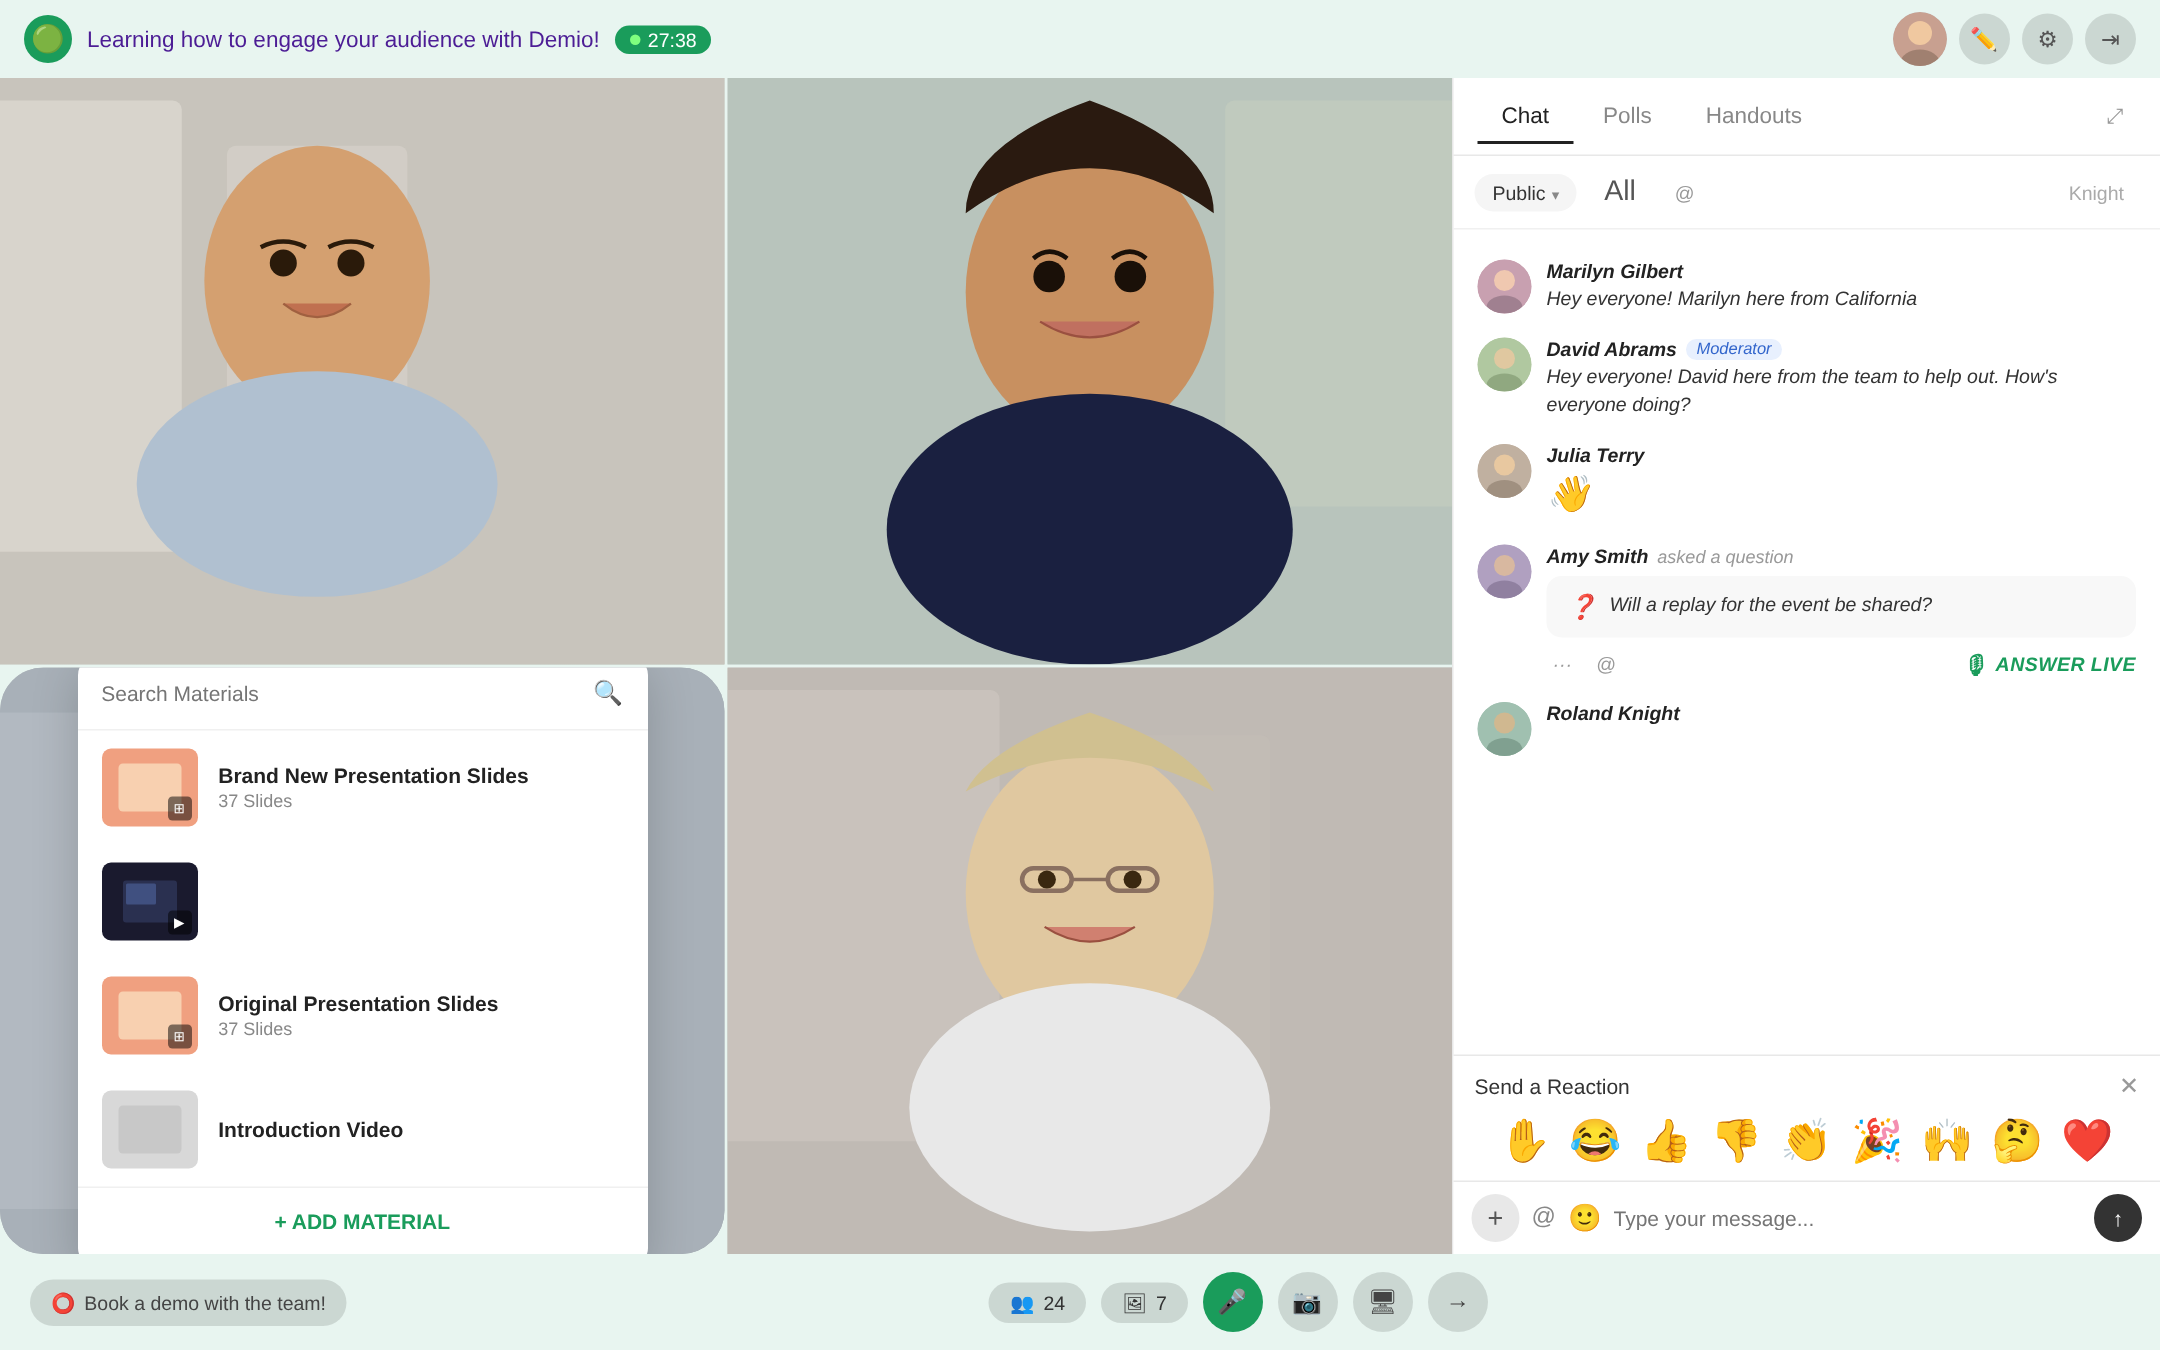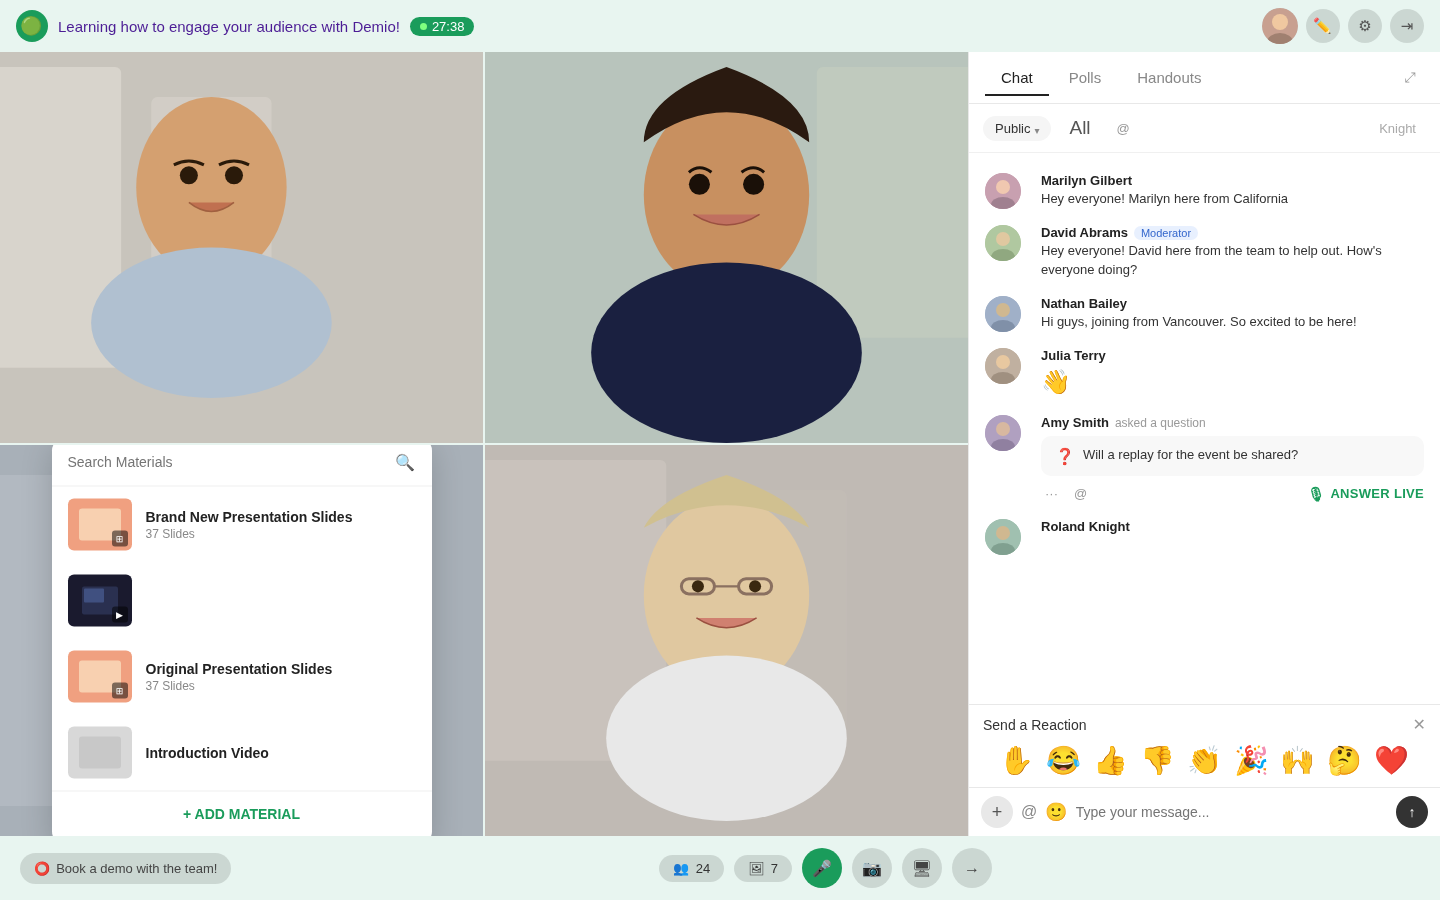--- a/index.html
+++ b/index.html
@@ -155,21 +155,21 @@
     }
     .filter-pill .chevron { font-size: 10px; color: #888; }
     .filter-all { font-size: 19px; color: #555; padding: 5px 10px; }
     .filter-at { font-size: 13px; color: #999; padding: 5px 8px; }
     .filter-admin {
       margin-left: auto; font-size: 13px; color: #aaa; padding: 5px 10px;
     }
 
     
     .chat-messages { flex: 1; overflow-y: auto; padding: 12px 0; }
-    .chat-message { padding: 8px 16px; display: flex; gap: 20px; }
+    .chat-message { padding: 8px 16px; display: flex; gap: 10px; font-style: italic; }
     .chat-avatar {
       width: 36px; height: 36px; border-radius: 50%; flex-shrink: 0;
       overflow: hidden; background: #e0e0e0;
       display: flex; align-items: center; justify-content: center; font-size: 14px;
     }
     .chat-msg-body { flex: 1; }
     .chat-msg-header { display: flex; align-items: center; gap: 6px; margin-bottom: 2px; }
     .chat-msg-name { font-size: 13px; font-weight: 600; color: #222; }
     .moderator-badge {
       background: #e8f0fe; color: #3366cc; font-size: 11px;
@@ -301,21 +301,21 @@
         <path d="M185 60 Q240 20 295 60 Q295 30 240 10 Q185 30 185 60Z" fill="#2a1a10"></path>
         <ellipse cx="240" cy="200" rx="90" ry="60" fill="#1a2040"></ellipse>
         <circle cx="222" cy="88" r="7" fill="#1a1008"></circle>
         <circle cx="258" cy="88" r="7" fill="#1a1008"></circle>
         <path d="M215 80 Q222 74 230 80" stroke="#1a1008" fill="none" stroke-width="2"></path>
         <path d="M250 80 Q258 74 265 80" stroke="#1a1008" fill="none" stroke-width="2"></path>
         <path d="M218 108 Q240 122 262 108" stroke="#9a5040" fill="#c07060" stroke-width="1"></path>
       </svg>
     </div>
 
-    <div class="video-cell video-cell-3" style="position:relative;">
+    <div class="video-cell video-cell-3" style="position:relative;border-radius:29px;">
       <svg width="100%" height="100%" viewBox="0 0 480 260" preserveAspectRatio="xMidYMid slice">
         <rect width="480" height="260" fill="#a8b0b8"></rect>
         <rect x="20" y="20" width="180" height="220" fill="#c0c8d0" opacity="0.4" rx="4"></rect>
         <rect x="220" y="30" width="100" height="180" fill="#b0b8c0" opacity="0.3" rx="4"></rect>
         <ellipse cx="200" cy="100" rx="45" ry="55" fill="#c09060"></ellipse>
         <ellipse cx="200" cy="220" rx="70" ry="50" fill="#a0b0c0"></ellipse>
         <circle cx="184" cy="93" r="6" fill="#1a1008"></circle>
         <circle cx="216" cy="93" r="6" fill="#1a1008"></circle>
         <path d="M310 140 Q340 120 350 150 Q360 180 330 190 Q300 195 295 170 Q290 150 310 140Z" fill="#c09060"></path>
         <rect x="325" y="190" width="20" height="60" fill="#c09060"></rect>
@@ -438,35 +438,20 @@
         </div>
         <div class="chat-msg-body">
           <div class="chat-msg-header">
             <span class="chat-msg-name">David Abrams</span>
             <span class="moderator-badge">Moderator</span>
           </div>
           <div class="chat-msg-text">Hey everyone! David here from the team to help out. How's everyone doing?</div>
         </div>
       </div>
 
-      <div class="chat-message">
-        <div class="chat-avatar av-nathan">
-          <svg width="36" height="36" viewBox="0 0 36 36">
-              <circle cx="18" cy="18" r="18" fill="#a0b0c8"></circle>
-              <circle cx="18" cy="14" r="7" fill="#d0b890"></circle>
-              <ellipse cx="18" cy="32" rx="12" ry="8" fill="#8090a8"></ellipse>
-            </svg>
-        </div>
-        <div class="chat-msg-body">
-          <div class="chat-msg-header">
-            <span class="chat-msg-name">Nathan Bailey</span>
-          </div>
-          <div class="chat-msg-text">Hi guys, joining from Vancouver. So excited to be here!</div>
-        </div>
-      </div>
 
       <div class="chat-message">
         <div class="chat-avatar av-julia">
           <svg width="36" height="36" viewBox="0 0 36 36">
               <circle cx="18" cy="18" r="18" fill="#c0b0a0"></circle>
               <circle cx="18" cy="14" r="7" fill="#e8c8a0"></circle>
               <ellipse cx="18" cy="32" rx="12" ry="8" fill="#a09080"></ellipse>
             </svg>
         </div>
         <div class="chat-msg-body">

